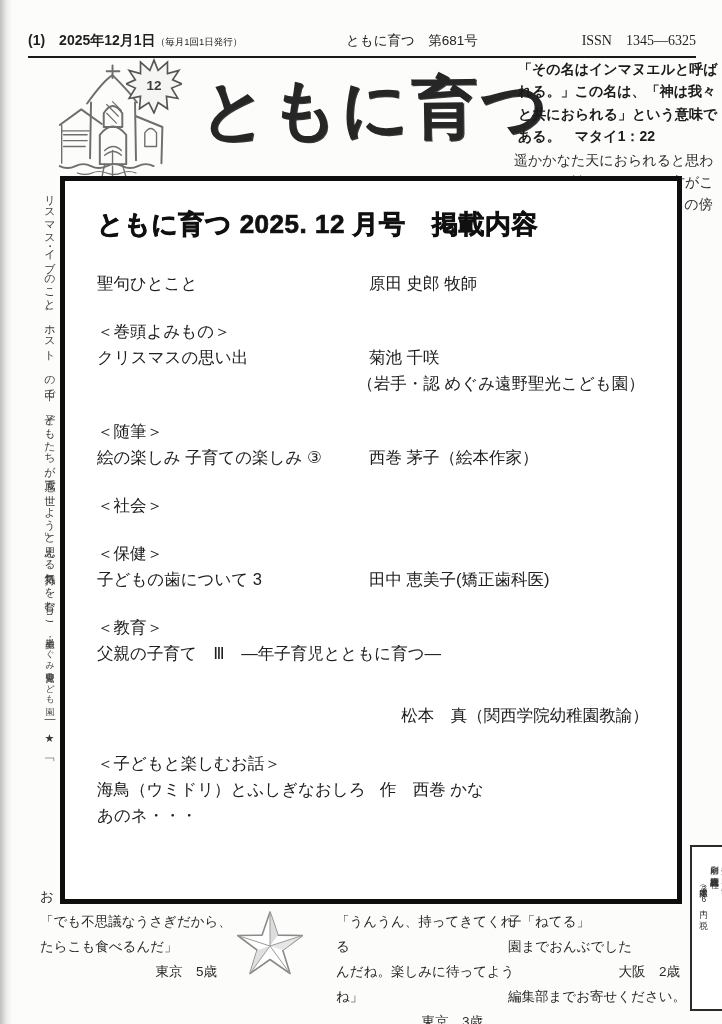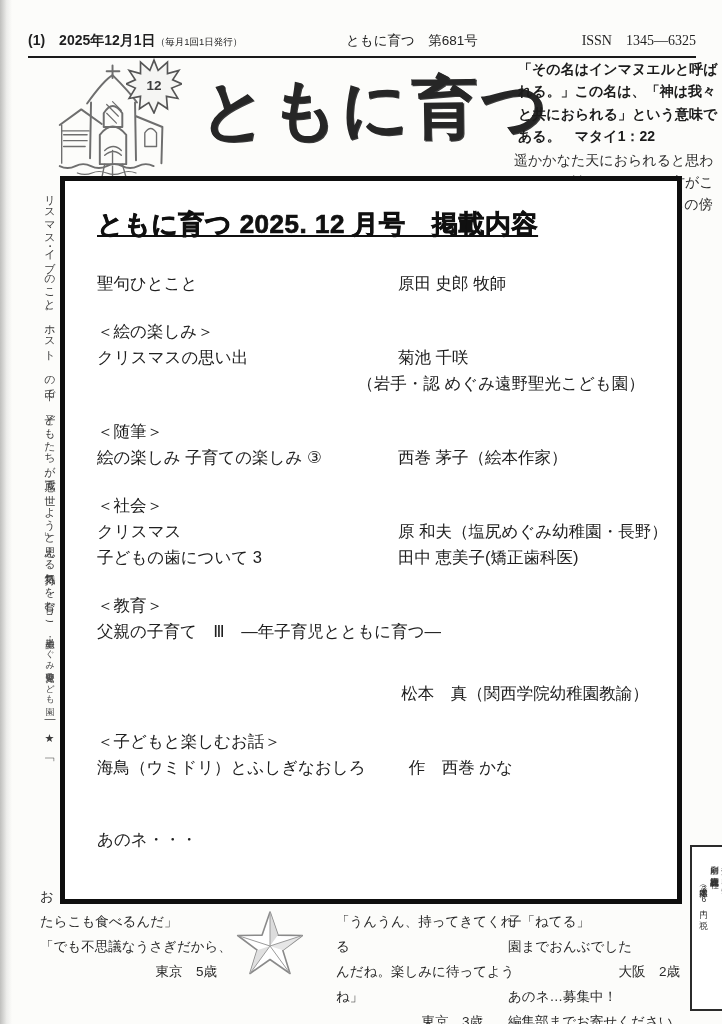--- a/index.html
+++ b/index.html
@@ -40,25 +40,25 @@
     font-size:11px;line-height:1.15;letter-spacing:0.5px;color:#3a3a3a;overflow:hidden;}
   .left-strip .seg{display:inline;margin-inline-end:12px;}
   .left-strip .seg.small{font-size:9px;color:#4a4a4a;}
   .left-strip .seg.sym{margin-inline-end:8px;}
 
   
   .contents-box{position:absolute;left:60px;top:176px;width:622px;height:728px;
     background:#ffffff;border:5px solid #0e0e0e;box-sizing:border-box;z-index:5;
     padding:24px 24px 0 32px;}
   .box-title{font-size:26px;font-weight:900;letter-spacing:0.5px;color:#101010;
-    -webkit-text-stroke:0.7px #101010;margin:2px 0 28px 0;white-space:nowrap;text-decoration:underline;}
+    -webkit-text-stroke:0.7px #101010;margin:2px 0 28px 0;white-space:nowrap;}
   .toc{font-size:16.5px;font-weight:500;color:#202020;}
-  .toc-row{display:flex;line-height:26px;min-height:26px;white-space:nowrap;gap:29px;}
+  .toc-row{display:flex;line-height:26px;min-height:26px;white-space:nowrap;}
   .toc-row.header{margin-top:22px;}
-  .toc-row.v-last{margin-top:46px;}
+  .toc-row.v-last{}
   .toc-row .t{flex:0 0 auto;min-width:258px;padding-right:14px;}
   .toc-row .a{flex:0 0 auto;}
   .toc-row.author{padding-left:252px;justify-content:center;}
   .toc-row.author.v-deep{padding-left:300px;margin-top:36px;}
 
   
   .bq{position:absolute;top:884px;z-index:1;font-size:13.5px;line-height:25px;color:#2a2a2a;}
   .bq .clip{height:25px;overflow:hidden;}
   .bq .byline{text-align:right;}
   .bq-1{left:40px;width:232px;}
@@ -124,42 +124,41 @@
 <div class="left-strip" id="left-strip"><span class="seg ">リスマス・イブのこと。ホスト</span><span class="seg ">の中で、子どもたちが五感で世</span><span class="seg ">よう」と思える気持ちを育むこ</span><span class="seg small">岩手・認めぐみ遠野聖光こども園</span><span class="seg sym">―</span><span class="seg sym">★</span><span class="seg sym">「</span></div>
 
 <div class="contents-box">
   <div class="box-title">ともに育つ 2025. 12 月号　掲載内容</div>
   <div class="toc" id="toc">
       <div class="toc-row item">
         <span class="t">聖句ひとこと</span>
         <span class="a">原田 史郎 牧師</span>
       </div>
       <div class="toc-row header">
-        <span class="t">＜絵の楽しみ＞</span>
+        <span class="t">＜巻頭よみもの＞</span>
       </div>
       <div class="toc-row item">
         <span class="t">クリスマスの思い出</span>
         <span class="a">菊池 千咲</span>
       </div>
       <div class="toc-row author">
         <span class="a">（岩手・認 めぐみ遠野聖光こども園）</span>
       </div>
       <div class="toc-row header">
         <span class="t">＜随筆＞</span>
       </div>
       <div class="toc-row item">
         <span class="t">絵の楽しみ 子育ての楽しみ ③</span>
         <span class="a">西巻 茅子（絵本作家）</span>
       </div>
       <div class="toc-row header">
         <span class="t">＜社会＞</span>
       </div>
-      <div class="toc-row item">
-        <span class="t">クリスマス</span>
-        <span class="a">原 和夫（塩尻めぐみ幼稚園・長野）</span>
+      <div class="toc-row header">
+        <span class="t">＜保健＞</span>
       </div>
       <div class="toc-row item">
         <span class="t">子どもの歯について 3</span>
         <span class="a">田中 恵美子(矯正歯科医)</span>
       </div>
       <div class="toc-row header">
         <span class="t">＜教育＞</span>
       </div>
       <div class="toc-row full">
         <span class="t">父親の子育て　Ⅲ　―年子育児とともに育つ―</span>
@@ -175,22 +174,22 @@
         <span class="a">作　西巻 かな</span>
       </div>
       <div class="toc-row full v-last">
         <span class="t">あのネ・・・</span>
       </div>
     </div>
 </div>
 
 <div class="bq bq-1" id="bq-0">
     <div class="clip">お</div>
+    <div class="line">「でも不思議なうさぎだから、</div>
     <div class="line">たらこも食べるんだ」</div>
-    <div class="line">「でも不思議なうさぎだから、</div>
     <div class="byline">東京　5歳</div>
   </div>
 <svg class="bottom-star" width="84" height="74" viewBox="0 0 84 74">
   <path d="M42 2 L49.9 25.1 L74.3 25.5 L54.8 40.2 L62 63.5 L42 49.5 L22 63.5 L29.2 40.2 L9.7 25.5 L34.1 25.1 Z" fill="#ffffff" stroke="#8a8a8a" stroke-width="1.6" stroke-linejoin="round"></path>
   <polygon points="42,36 42,2 49.9,25.1" fill="#dcdcdc"></polygon>
   <polygon points="42,36 74.3,25.5 54.8,40.2" fill="#e6e6e6"></polygon>
   <polygon points="42,36 22,63.5 29.2,40.2" fill="#e0e0e0"></polygon>
   <path d="M42 36 L42 2 M42 36 L74.3 25.5 M42 36 L62 63.5 M42 36 L22 63.5 M42 36 L9.7 25.5" stroke="#9a9a9a" stroke-width="1"></path>
 </svg>
 <div class="bq bq-2" id="bq-1">
@@ -198,21 +197,20 @@
     <div class="line">「うんうん、持ってきてくれる</div>
     <div class="line">んだね。楽しみに待ってよう</div>
     <div class="line">ね」</div>
     <div class="byline">東京　3歳</div>
   </div>
 <div class="bq bq-3" id="bq-2">
     <div class="clip">保育者「起きた？」</div>
     <div class="line">子「ねてる」</div>
     <div class="line">園までおんぶでした</div>
     <div class="byline">大阪　2歳</div>
-    <div class="extra">あのネ…募集中！</div>
     <div class="extra">編集部までお寄せください。</div>
   </div>
 
 <div class="publisher-box" id="publisher-box">
     <div class="pub-line">発行人　片山　知子</div>
     <div class="pub-line">印刷所　誠宏印刷株式会社</div>
     <div class="pub-line">定価（本体36円＋税）</div>
   </div>
 
 </body></html>

